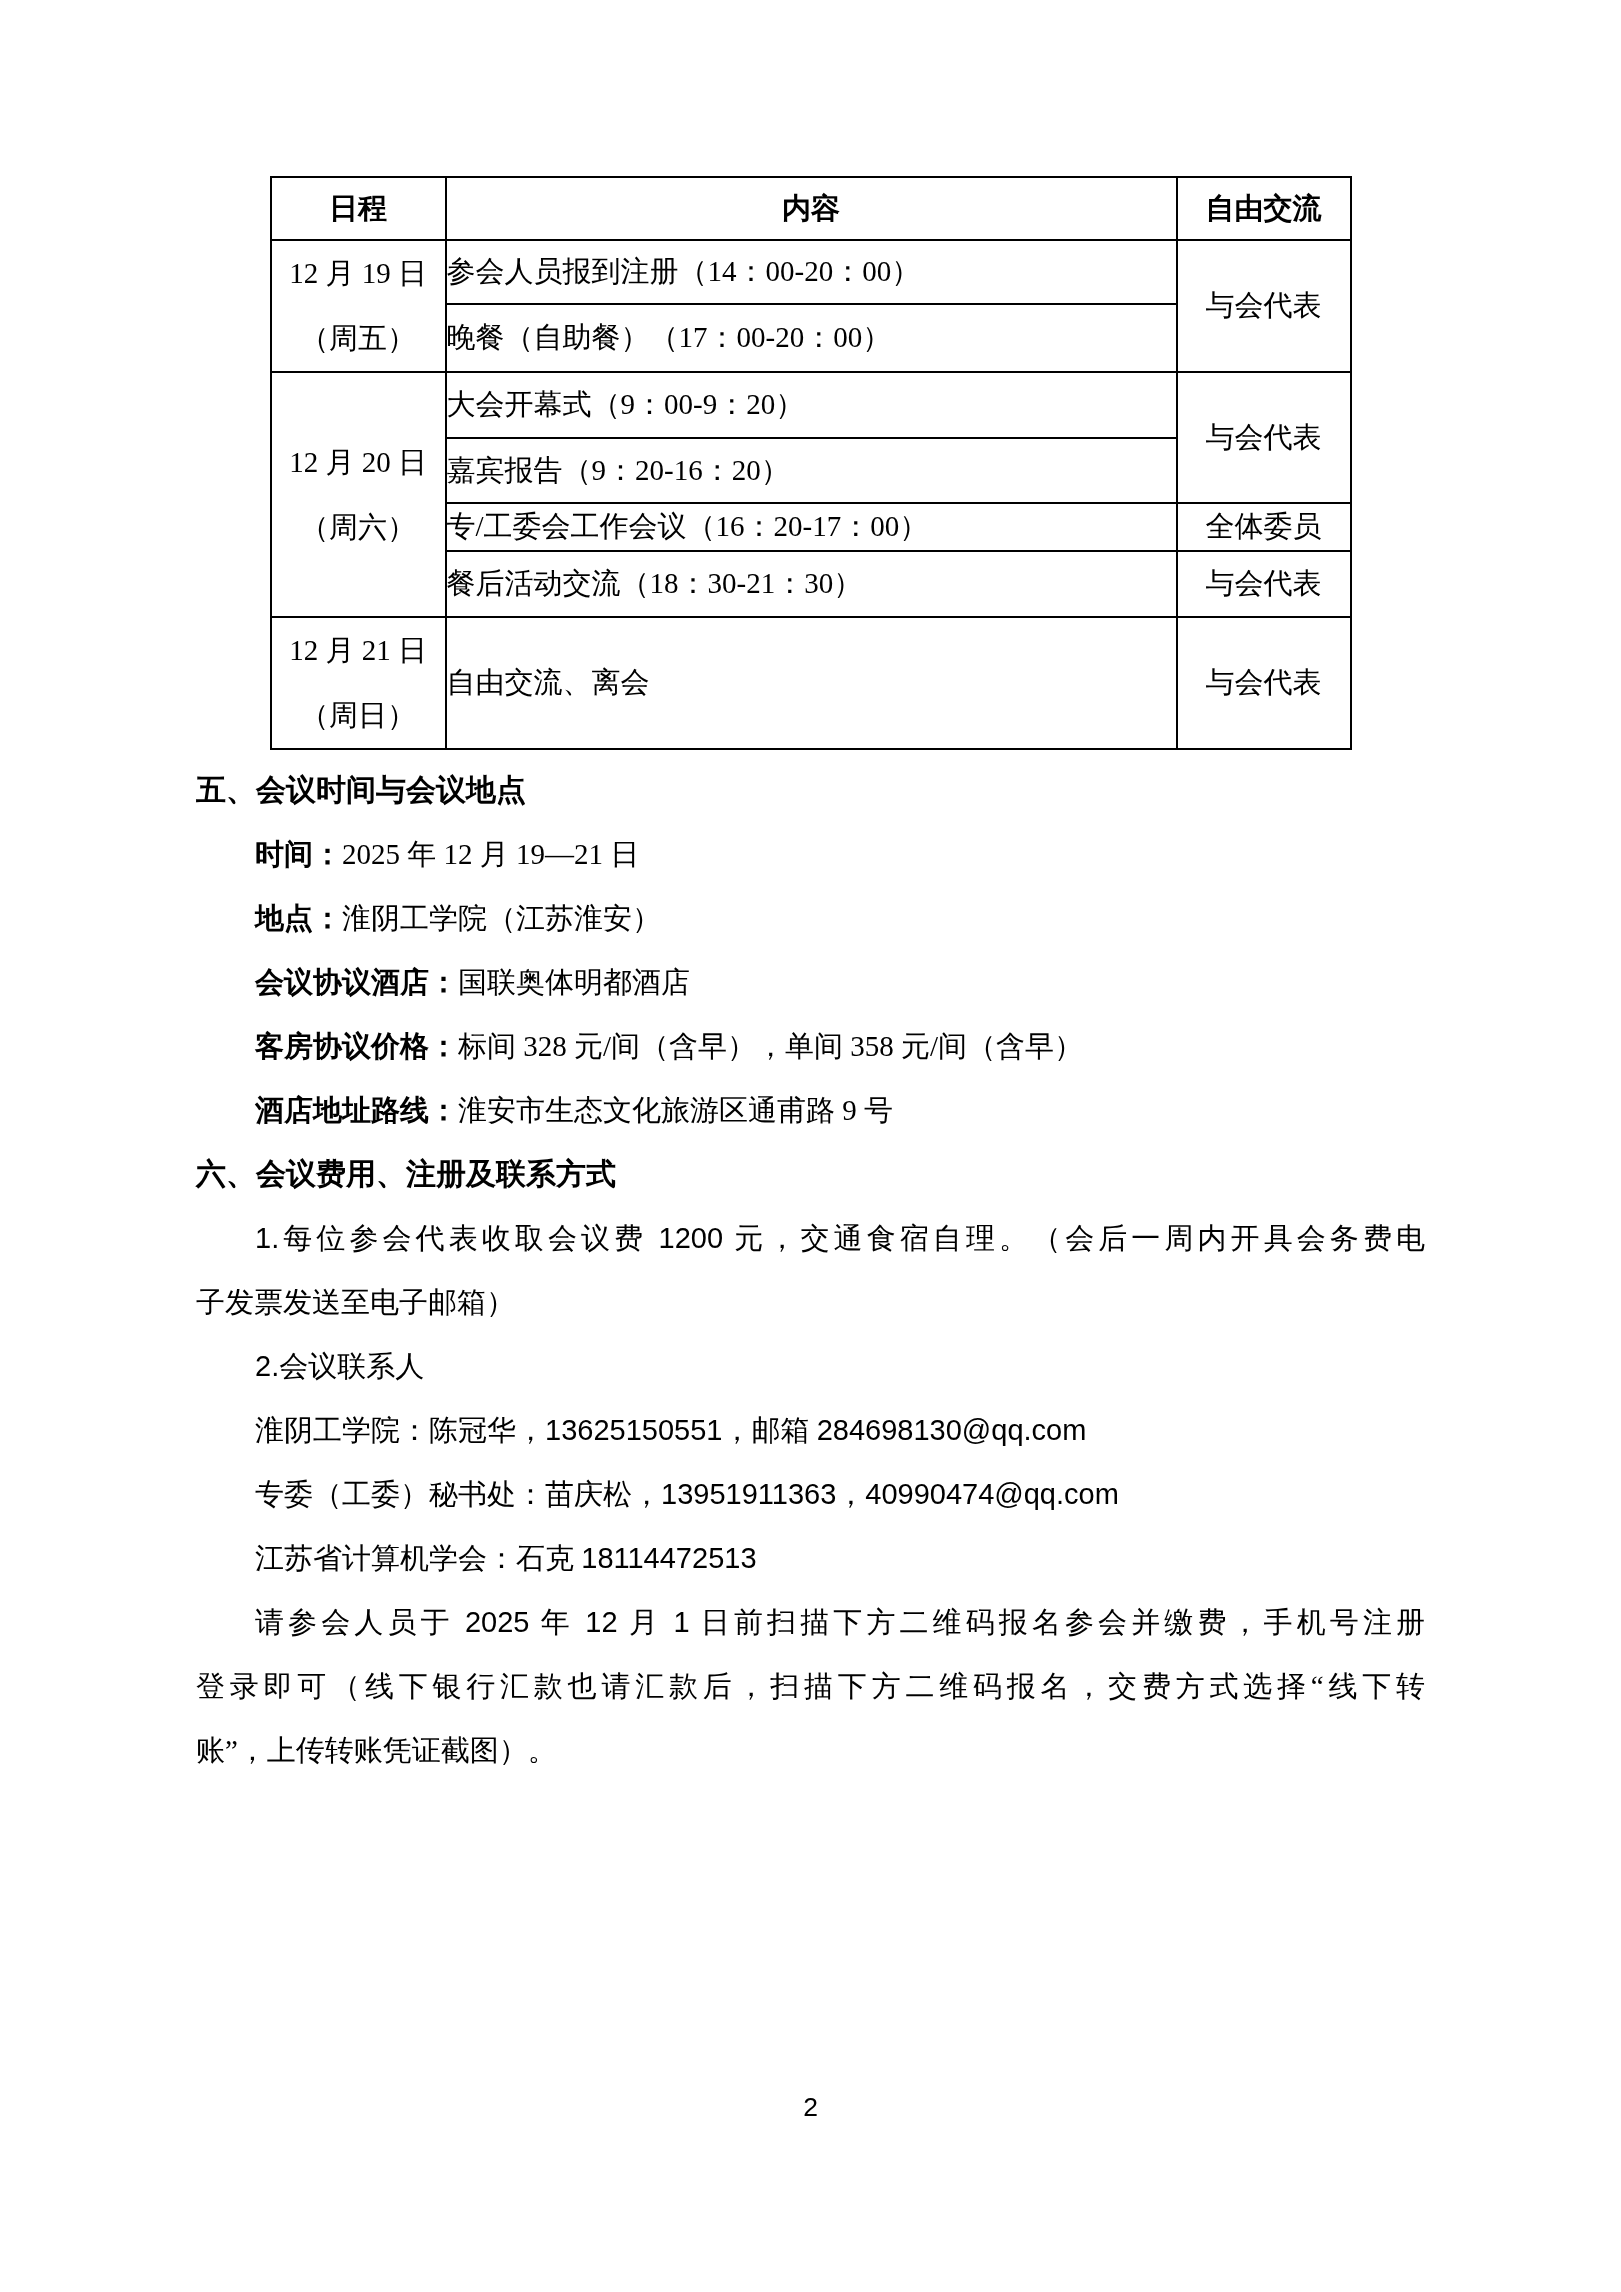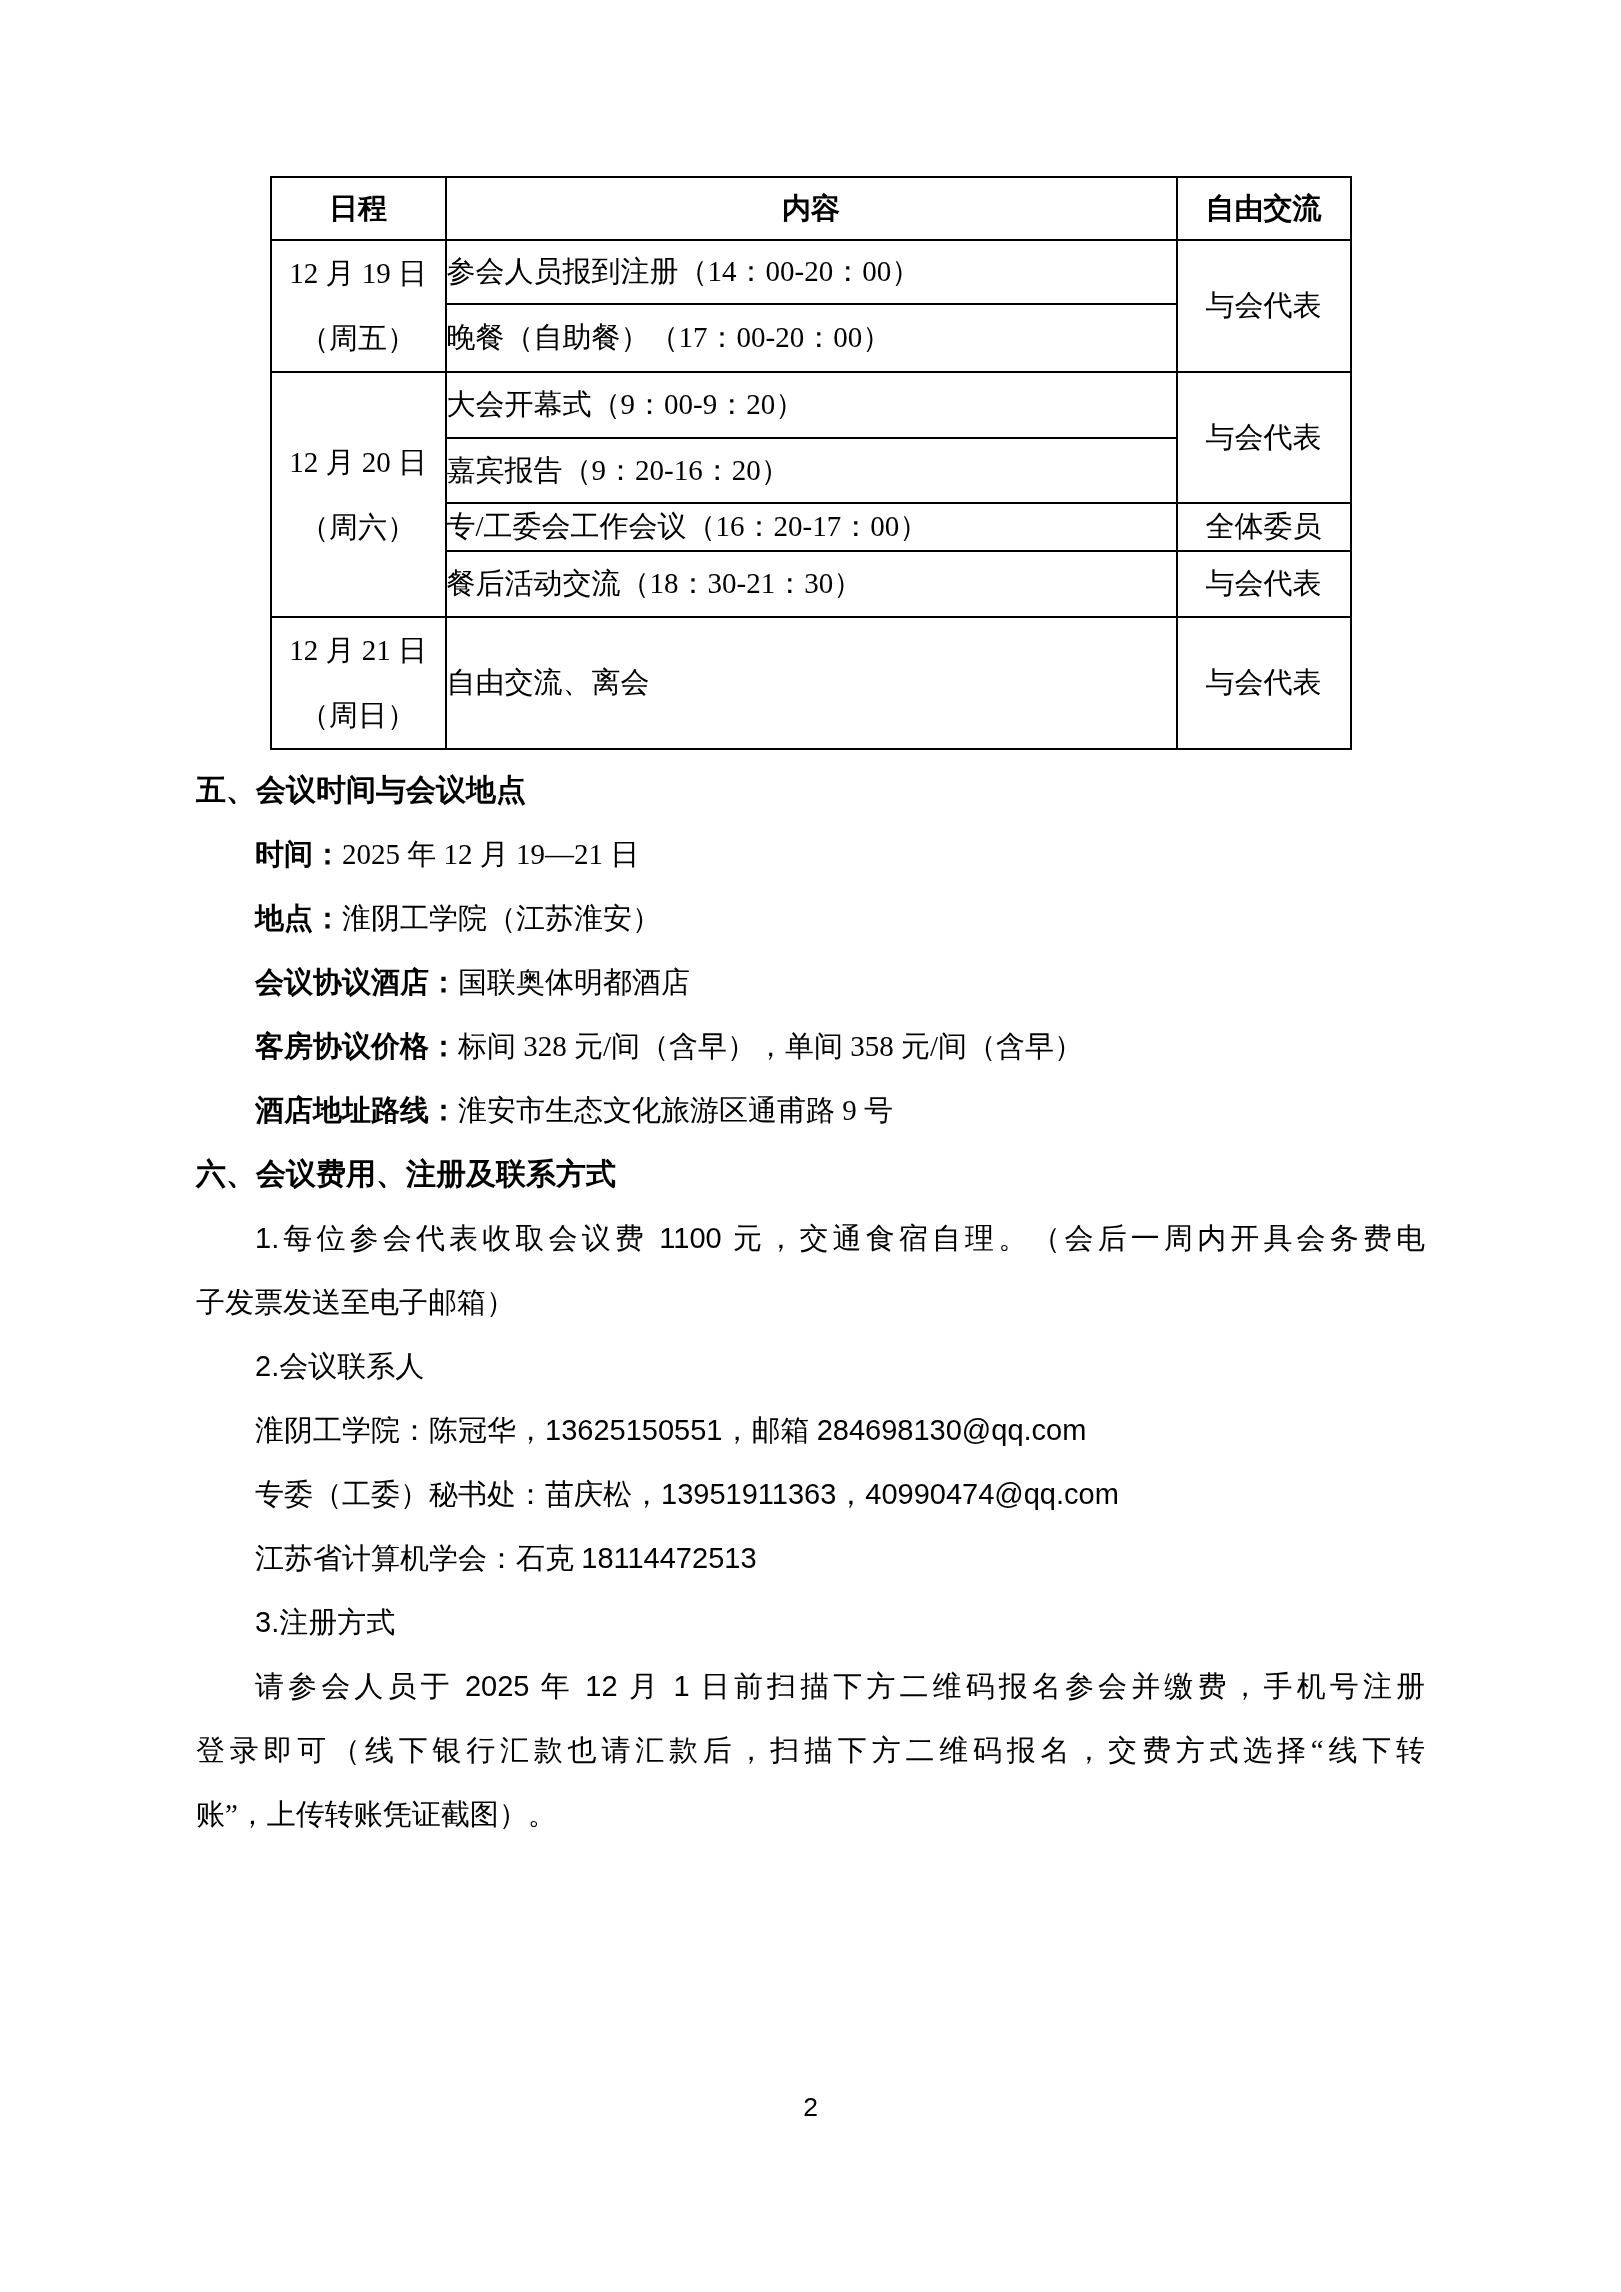--- a/index.html
+++ b/index.html
@@ -143,27 +143,26 @@
       </table>
 
     <div class="doc-text">
       <div class="line heading"><span class="b">五、会议时间与会议地点</span></div>
       <div class="line indent"><span class="b">时间：</span><span>2025 年 12 月 19—21 日</span></div>
       <div class="line indent"><span class="b">地点：</span><span>淮阴工学院（江苏淮安）</span></div>
       <div class="line indent"><span class="b">会议协议酒店：</span><span>国联奥体明都酒店</span></div>
       <div class="line indent"><span class="b">客房协议价格：</span><span>标间 328 元/间（含早），单间 358 元/间（含早）</span></div>
       <div class="line indent"><span class="b">酒店地址路线：</span><span>淮安市生态文化旅游区通甫路 9 号</span></div>
       <div class="line heading"><span class="b">六、会议费用、注册及联系方式</span></div>
-      <div class="line indent jl"><span class="sans">1.</span><span>每位参会代表收取会议费 </span><span class="sans">1100</span><span> 元，交通食宿自理。（会后一周内开具会务费电</span></div>
+      <div class="line indent jl"><span class="sans">1.</span><span>每位参会代表收取会议费 </span><span class="sans">1200</span><span> 元，交通食宿自理。（会后一周内开具会务费电</span></div>
       <div class="line"><span>子发票发送至电子邮箱）</span></div>
       <div class="line indent"><span class="sans">2.</span><span>会议联系人</span></div>
       <div class="line indent"><span>淮阴工学院：陈冠华，</span><span class="sans">13625150551</span><span>，邮箱 </span><span class="sans">284698130@qq.com</span></div>
       <div class="line indent"><span>专委（工委）秘书处：苗庆松，</span><span class="sans">13951911363</span><span>，</span><span class="sans">40990474@qq.com</span></div>
       <div class="line indent"><span>江苏省计算机学会：石克 </span><span class="sans">18114472513</span></div>
-      <div class="line indent"><span class="sans">3.</span><span>注册方式</span></div>
       <div class="line indent jl"><span>请参会人员于 </span><span class="sans">2025</span><span> 年 </span><span class="sans">12</span><span> 月 </span><span class="sans">1</span><span> 日前扫描下方二维码报名参会并缴费，手机号注册</span></div>
       <div class="line jl"><span>登录即可（线下银行汇款也请汇款后，扫描下方二维码报名，交费方式选择“线下转</span></div>
       <div class="line"><span>账”，上传转账凭证截图）。</span></div>
     </div>
 
   </div>
 
   <div class="footer">2</div>
 </div>
 

